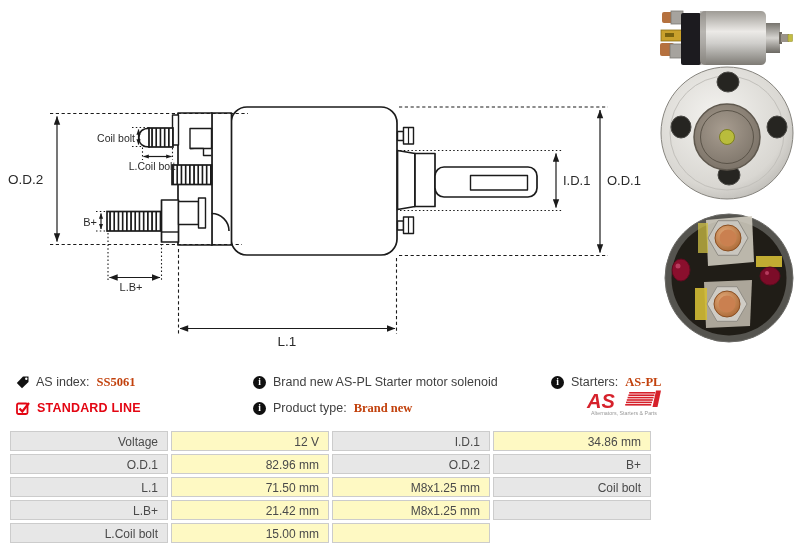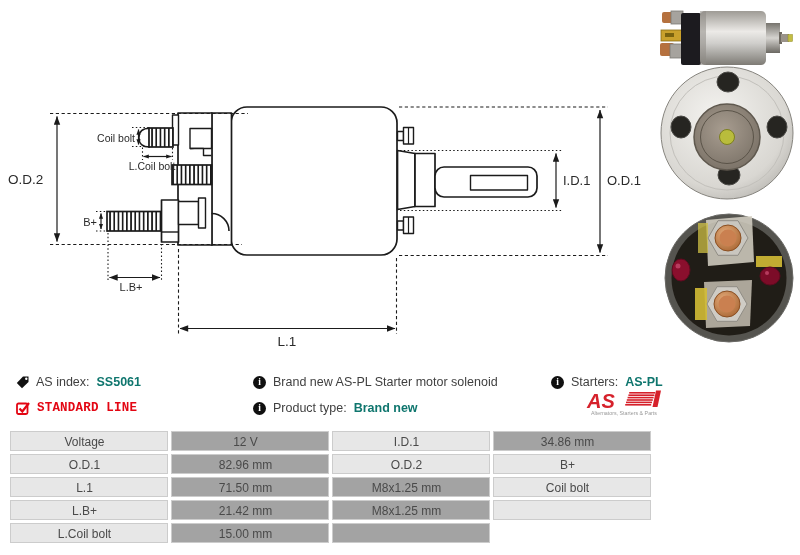--- a/index.html
+++ b/index.html
@@ -15,32 +15,32 @@
   .dash{stroke:#1b1b1b;stroke-width:1.1;stroke-dasharray:3.2 2.6;fill:none;}
   .dots{stroke:#1b1b1b;stroke-width:1.1;stroke-dasharray:1.5 2.3;fill:none;}
   .dlab{fill:#2a2a2a;}
   
   #photos{position:absolute;left:648px;top:4px;}
   
   .infobar{position:absolute;left:0;top:372px;width:800px;height:54px;margin-left:6px;}
   .iblock{position:absolute;top:2px;}
   .iline{display:flex;align-items:center;gap:7px;height:16px;margin-bottom:10px;
          font-size:12.5px;color:#3f3f3f;white-space:nowrap;}
-  .iline .val{font-weight:bold;color:#0f766e;}
-  .badge-red{color:#e30613;font-weight:bold;letter-spacing:.2px;font-family:Liberation Mono, monospace;}
+  .iline .val{font-weight:bold;color:#c2410c;font-family:Liberation Serif, serif;}
+  .badge-red{color:#e30613;font-weight:bold;letter-spacing:.2px;}
   .ico-info{display:inline-block;width:13px;height:13px;border-radius:50%;background:#101010;
             color:#fff;font:bold 9.5px/13px "Liberation Serif",serif;text-align:center;flex:0 0 13px;}
   #aslogo{position:absolute;left:585px;top:389px;}
   
   .spec-wrap{position:absolute;left:10px;top:431px;display:flex;gap:3px;}
   .spec-table{display:grid;grid-template-columns:158px 158px;gap:3px;}
-  .cl,.cv{height:20px;line-height:20px;font-size:12px;color:#4a4a4a;text-align:center;
+  .cl,.cv{height:20px;line-height:20px;font-size:12px;color:#4a4a4a;text-align:right;
           padding-right:9px;border:1px solid #cccccc;box-sizing:border-box;}
   .cl{background:#e7e7e7;}
-  .cv{background:#a3a3a3;}
+  .cv{background:#fef9c3;}
 </style>
 </head>
 <body>
 
 <div class="page">
 
   <svg id="diagram" width="650" height="368" viewBox="0 0 650 368">
     <defs>
       <pattern id="th" width="4.2" height="4" patternUnits="userSpaceOnUse">
         <rect width="4.2" height="4" fill="#fff"></rect>

